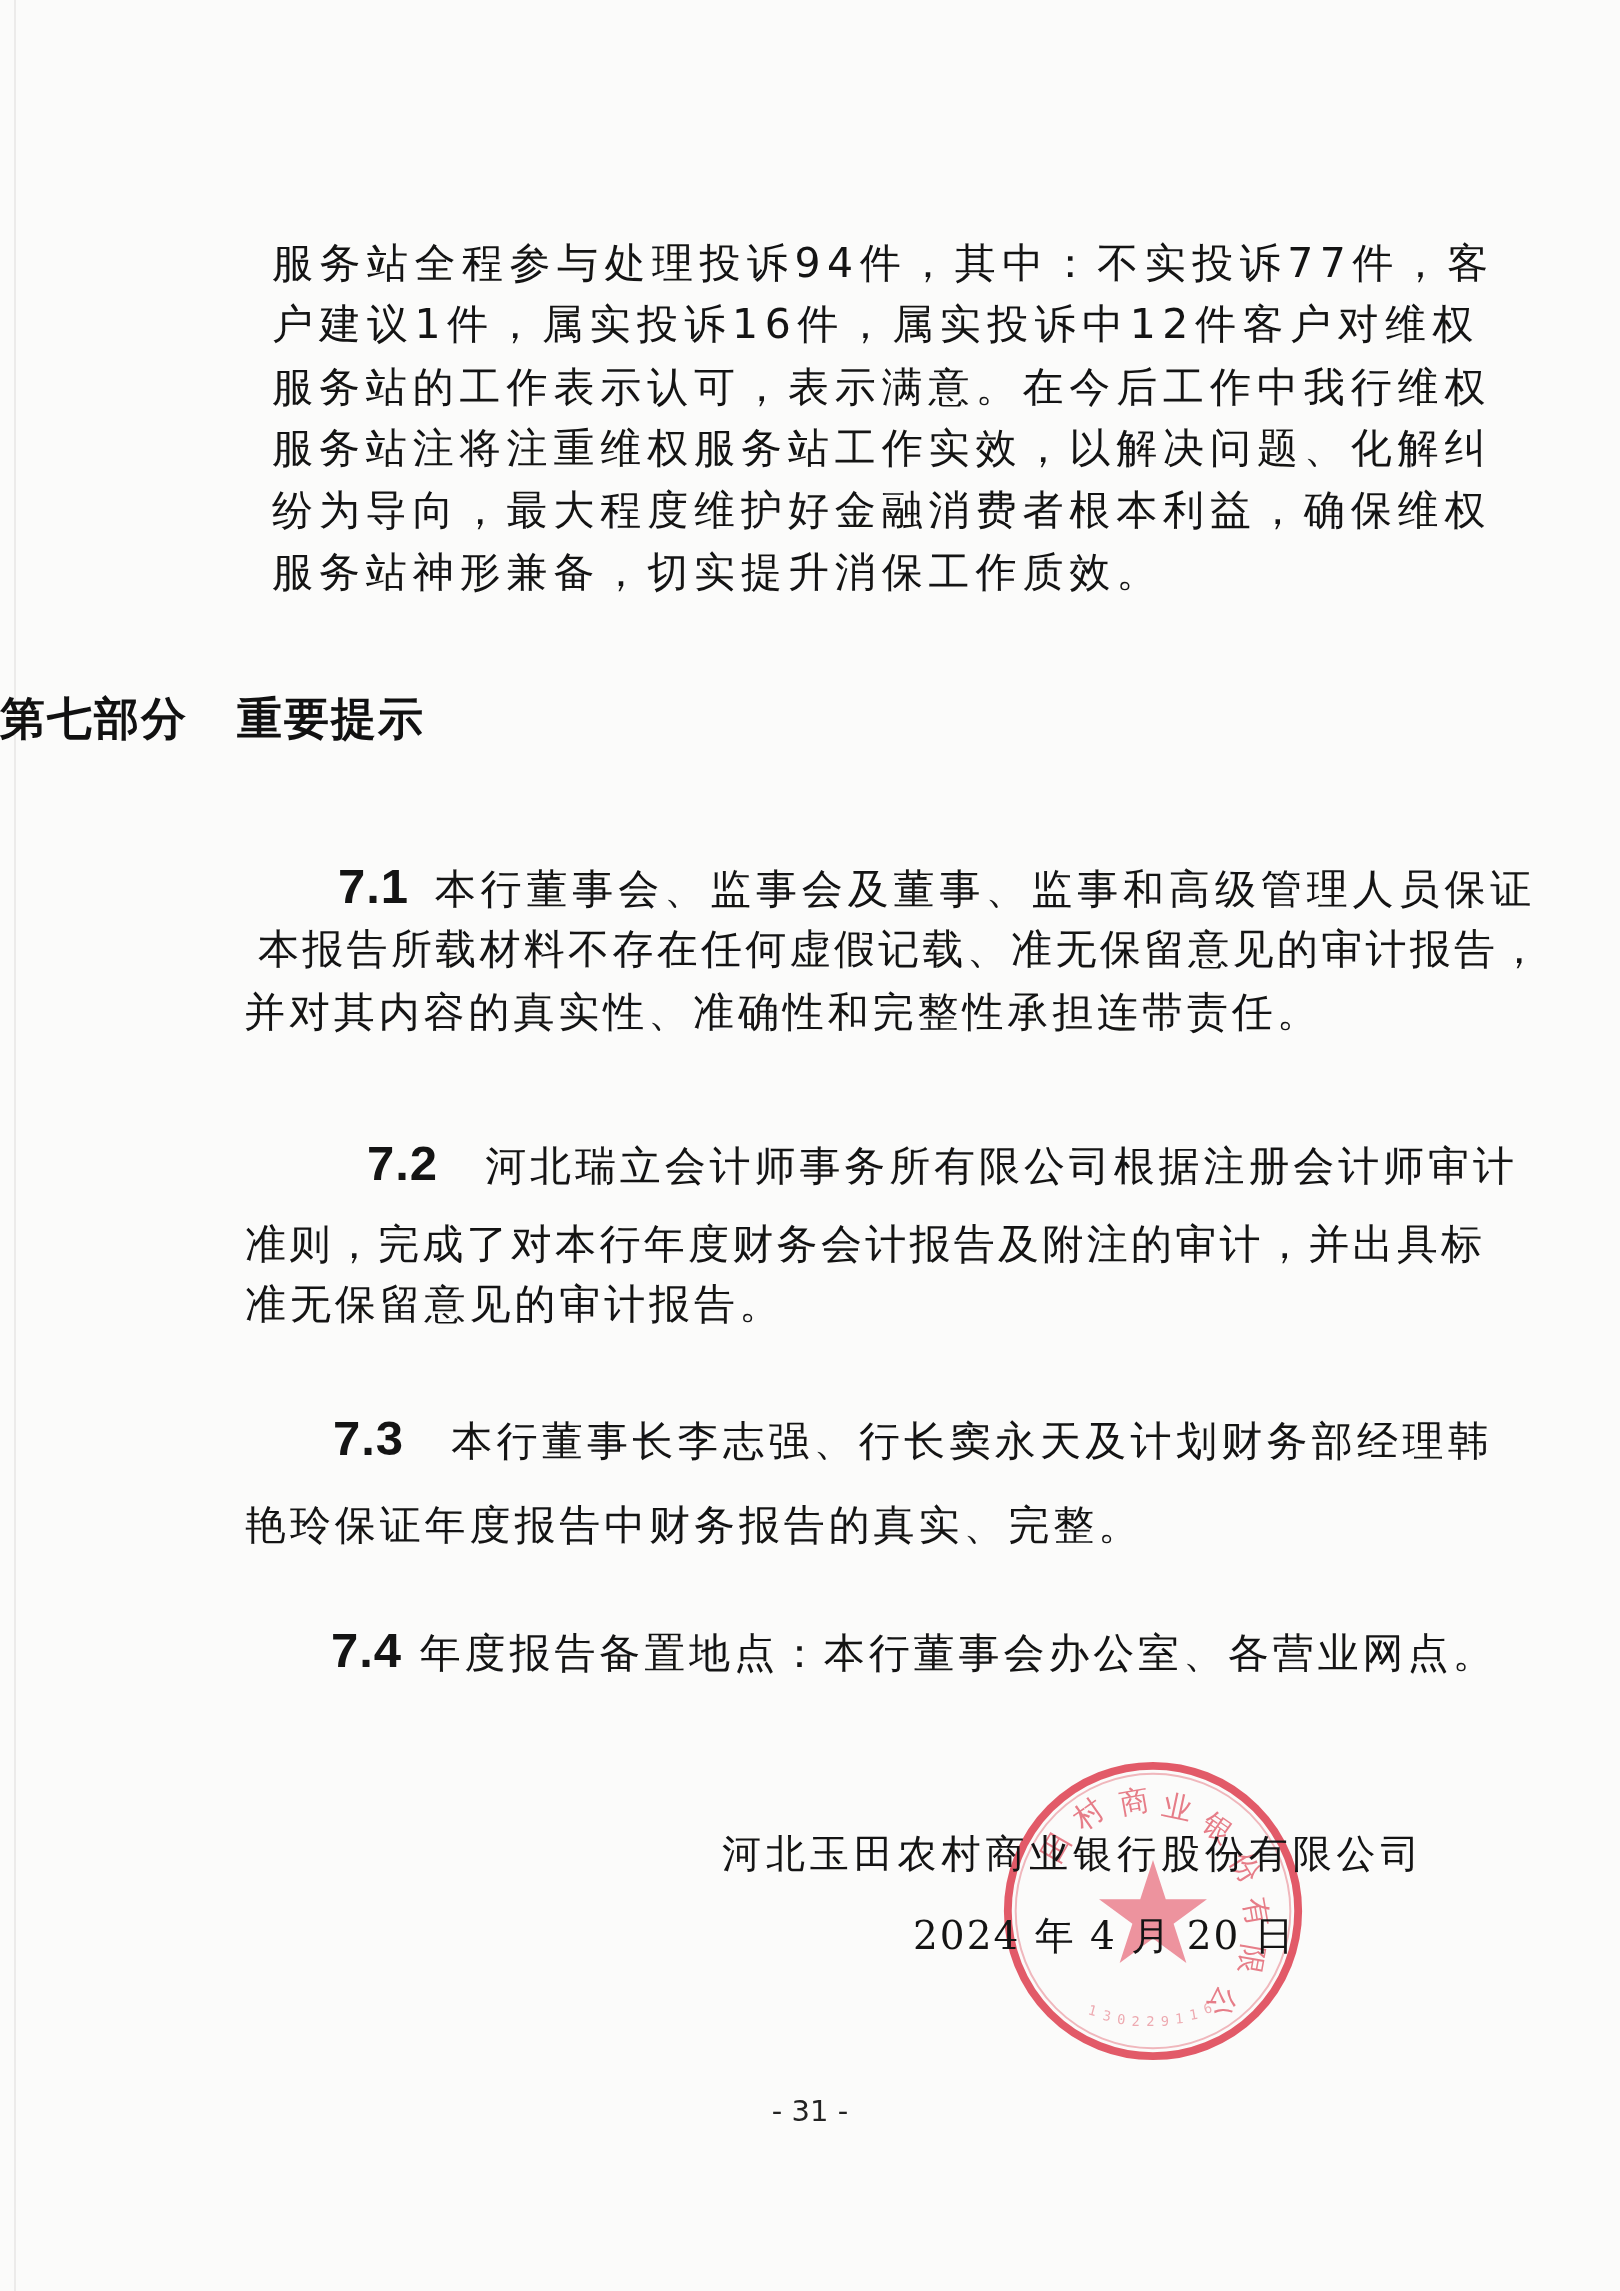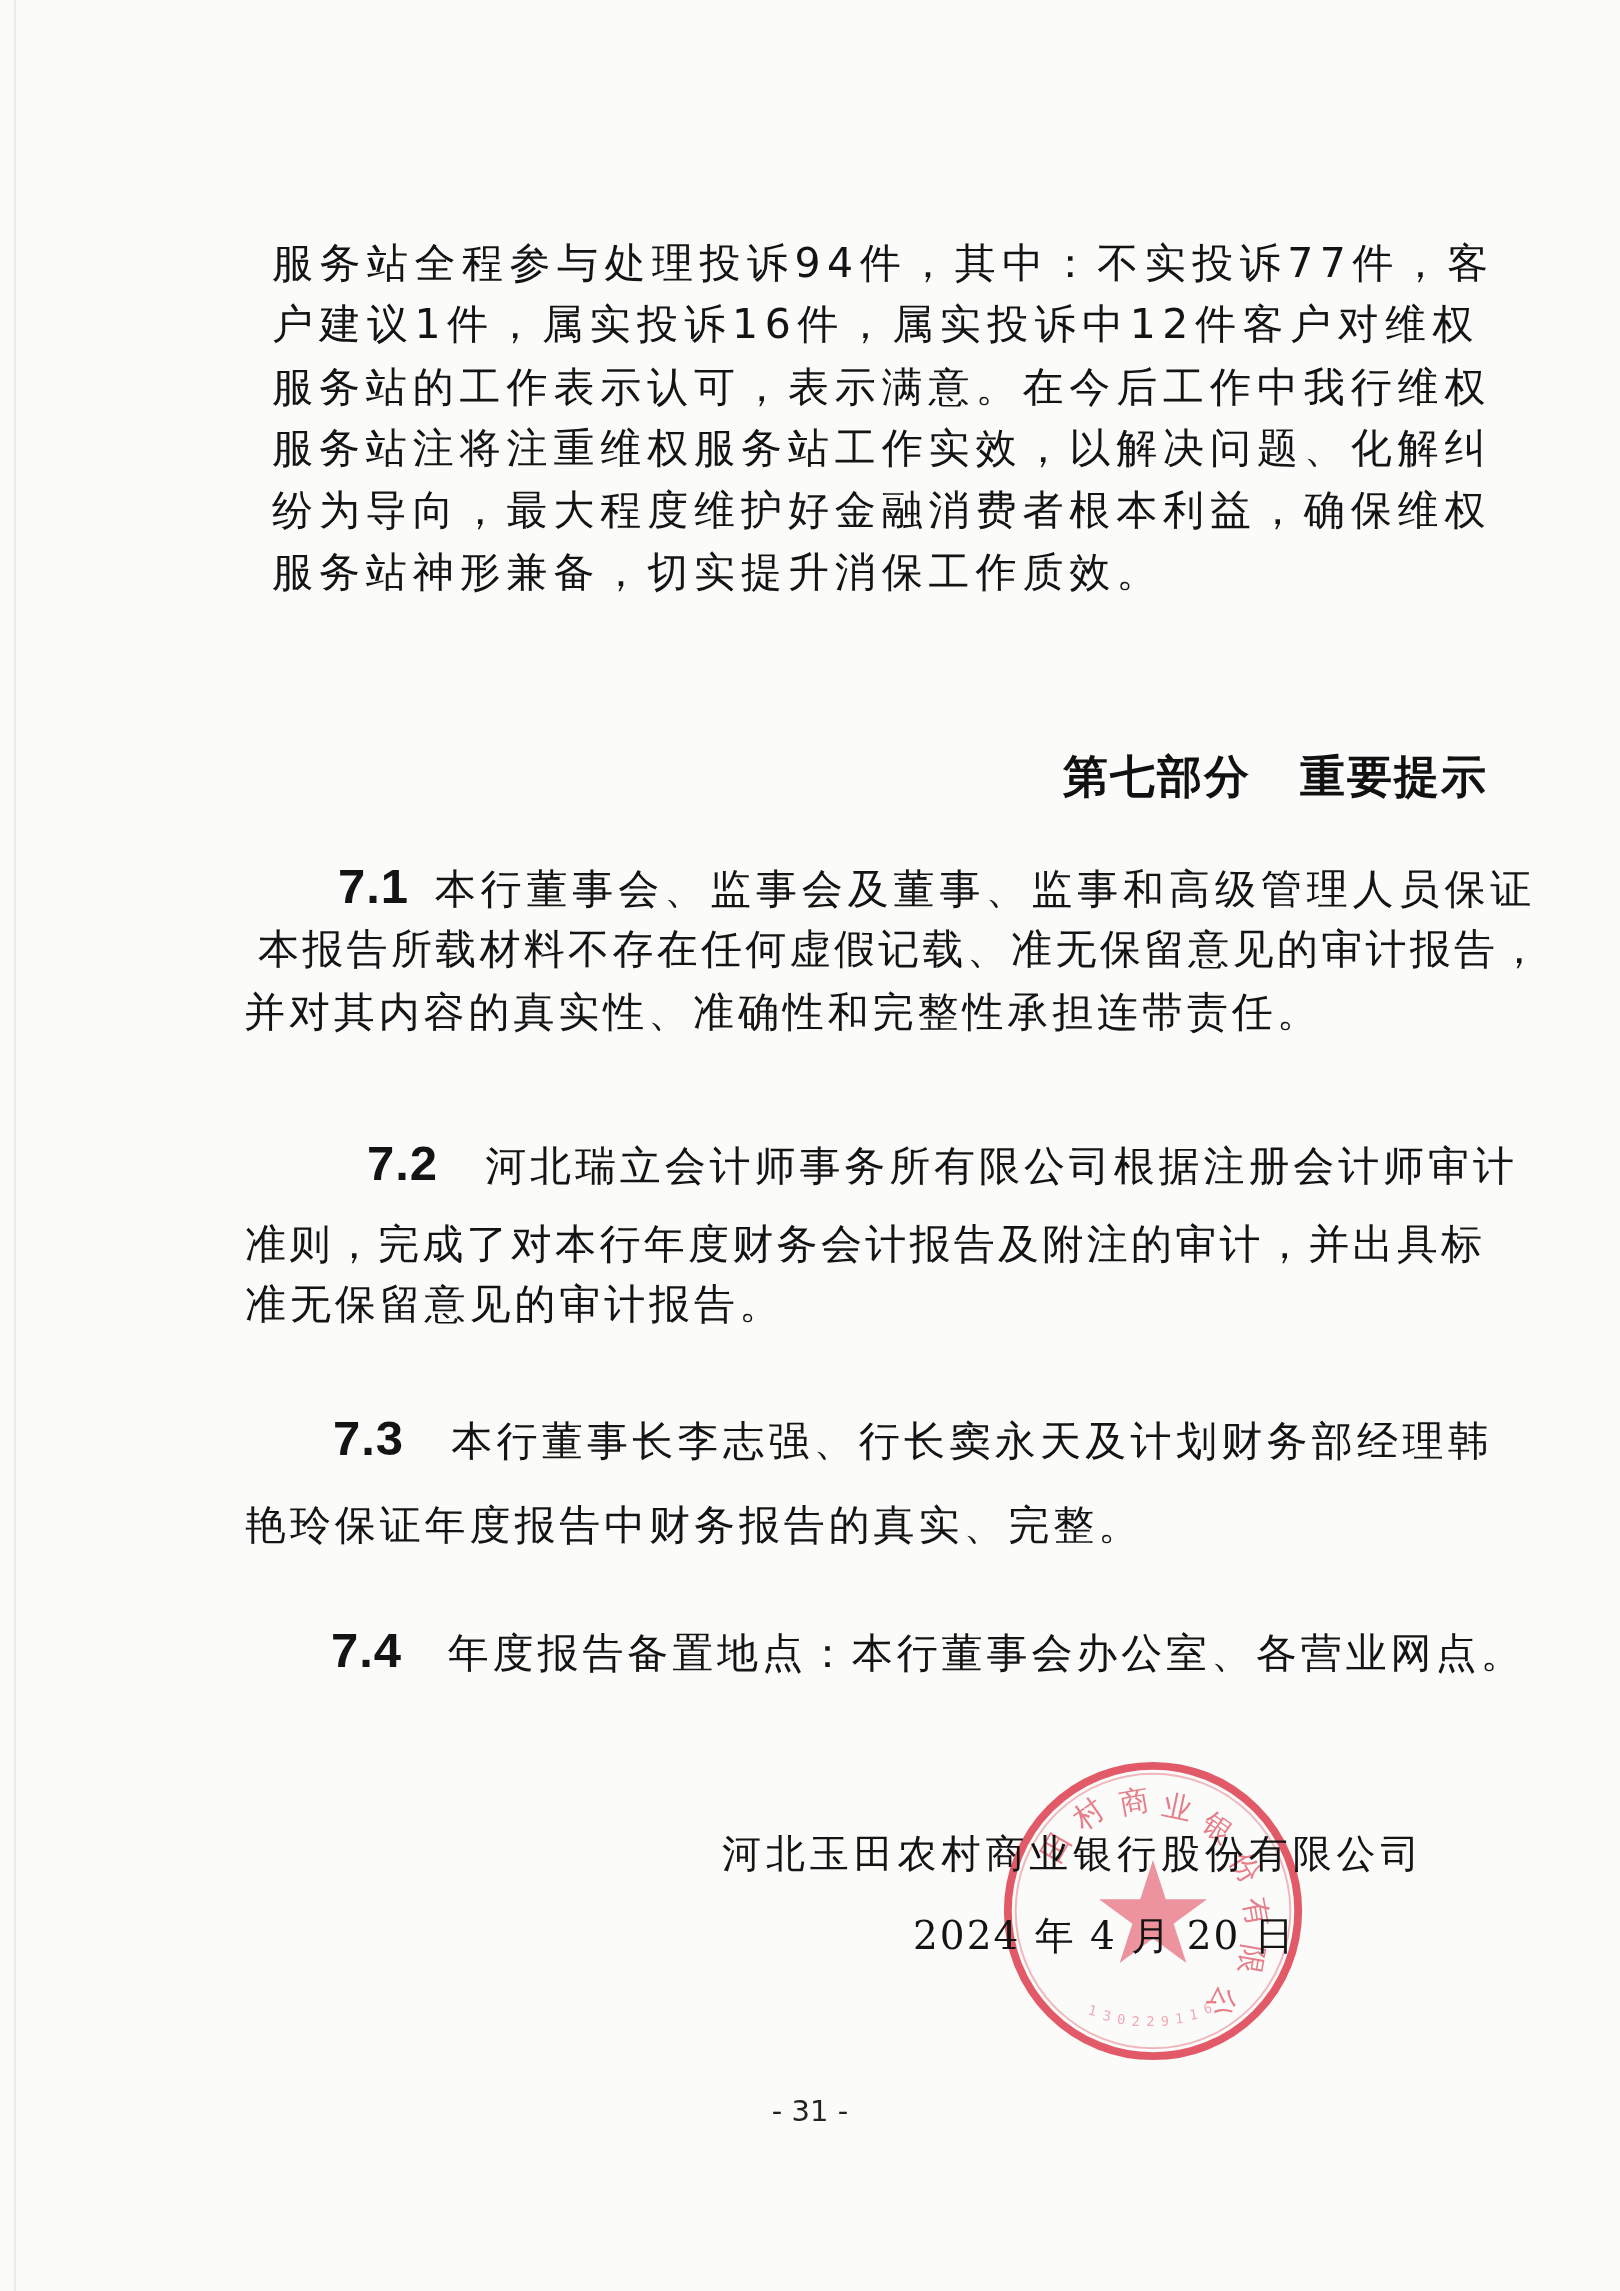--- a/index.html
+++ b/index.html
@@ -18,22 +18,22 @@
     font-size: 41px; line-height: 51px; height: 51px;
     font-family: "DejaVu Sans", sans-serif;
     letter-spacing: 5.9px;
     transform: translateY(-25.5px);
     color: #141414;
   }
   .justify {
     display: flex; justify-content: space-between; letter-spacing: 0;
   }
   .heading {
-    position: absolute; left: 0; width: 1488px; text-align: right;
-    top: 776px; transform: translateY(-29px);
+    position: absolute; left: 0; width: 1488px; text-align: left;
+    top: 718px; transform: translateY(-29px);
     font-size: 45px; line-height: 59px; font-weight: bold;
     font-family: "DejaVu Sans", sans-serif; letter-spacing: 2px;
     color: #111;
   }
   .heading .gap { display: inline-block; width: 49px; }
   .sec-label {
     font-weight: bold; font-family: "Liberation Sans", sans-serif;
     font-size: 49px; letter-spacing: 1px; margin-right: 25.5px;
   }
   .sig {
@@ -94,21 +94,21 @@
 
 <div>
   <div class="line" style="left:333px; top:1438px;">
     <span class="sec-label" style="margin-right:47px;">7.3</span><span style="letter-spacing:4.3px;">本行董事长李志强、行长窦永天及计划财务部经理韩</span>
   </div>
   <div class="line" style="left:245px; top:1525px; letter-spacing:3.9px;"><span>艳玲保证年度报告中财务报告的真实、完整。</span></div>
 </div>
 
 <div>
   <div class="line" style="left:331px; top:1650px;">
-    <span class="sec-label" style="margin-right:17.6px;">7.4</span><span style="letter-spacing:3.9px;margin-left:28px;">年度报告备置地点：本行董事会办公室、各营业网点。</span>
+    <span class="sec-label" style="margin-right:17.6px;">7.4</span><span style="letter-spacing:3.9px;">年度报告备置地点：本行董事会办公室、各营业网点。</span>
   </div>
 </div>
 
 <svg class="stamp" viewBox="0 0 314 314">
   <circle cx="157" cy="157" r="148" fill="none" stroke="#d9283a" stroke-width="8" opacity="0.9"></circle>
   <circle cx="157" cy="157" r="140" fill="none" stroke="#e25a68" stroke-width="2" opacity="0.5"></circle>
   <polygon points="157,105 170,145 212,145 178,170 191,210 157,185 123,210 136,170 102,145 144,145" fill="#e4566a" opacity="0.75"></polygon>
   <g fill="#d9283a" opacity="0.7" font-family="DejaVu Sans, sans-serif" font-size="30">
     <text x="60" y="110" transform="rotate(-60 60 110)">田</text>
     <text x="85" y="75" transform="rotate(-35 85 75)">村</text>

